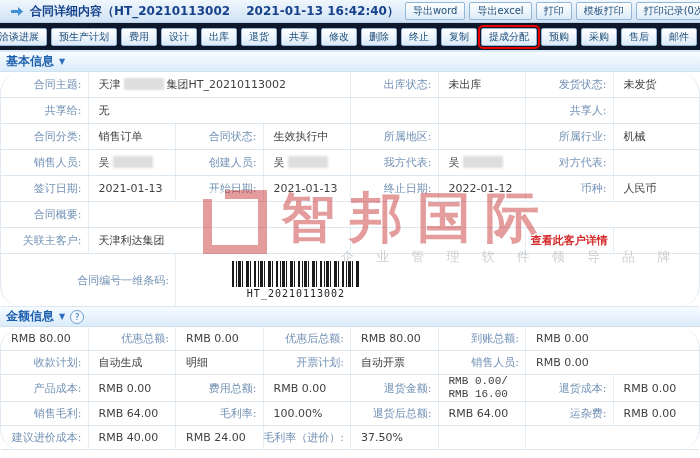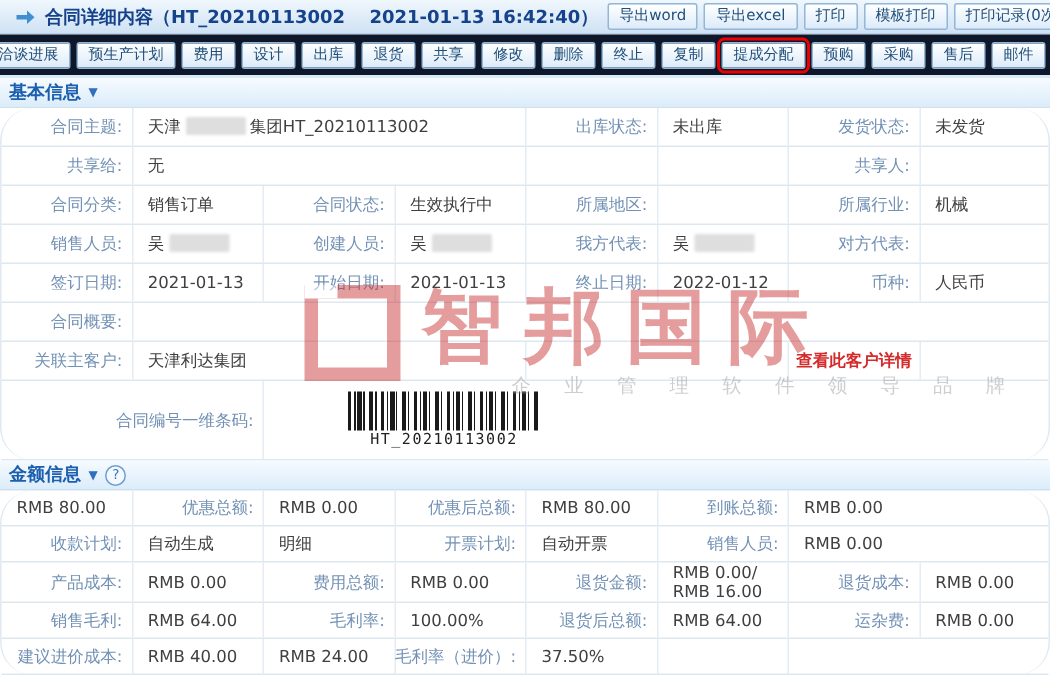--- a/index.html
+++ b/index.html
@@ -28,21 +28,21 @@
   
   .tbl{width:700px;border-left:1px solid #e0e9f2;border-right:1px solid #e0e9f2;box-sizing:border-box;border-radius:22px;}
   .trow{display:grid;grid-template-columns:repeat(8,87.5px);min-height:25px;border-bottom:1px solid #dde7f0;}
   .amt .trow{min-height:23px;}
   .cell{display:flex;align-items:center;border-right:1px solid #e4ecf4;box-sizing:border-box;overflow:visible;min-width:0;}
   .cell:last-child{border-right:none;}
   .lbl{justify-content:flex-end;padding-right:6px;color:#7291b5;}
   .lbl .cell-text{white-space:nowrap;}
   .val{justify-content:flex-start;padding-left:10px;color:#404040;}
   .val .cell-text{white-space:nowrap;}
-  .val.wrap .cell-text{white-space:normal;line-height:13px;}
+  .val.wrap .cell-text{white-space:normal;line-height:13px;font-family:Liberation Mono, monospace;}
   .val.link{justify-content:center;padding-left:0;}
   .val.link .cell-text{color:#d42a2a;font-weight:bold;cursor:pointer;}
   .redact{display:inline-block;width:36px;height:12px;background:#dedede;filter:blur(1.2px);
           border-radius:1px;margin:0 3px;vertical-align:-2px;}
   
   .bcwrap{margin-left:30px;padding:3px 16px;}
   .barcode{width:128px;height:26px;
     background:repeating-linear-gradient(90deg,#1a1a1a 0 2px,#fff 2px 4px,#1a1a1a 4px 5px,#fff 5px 6px,
       #1a1a1a 6px 9px,#fff 9px 10px,#1a1a1a 10px 11px,#fff 11px 14px,#1a1a1a 14px 17px,#fff 17px 18px,
       #1a1a1a 18px 19px,#fff 19px 22px);}

